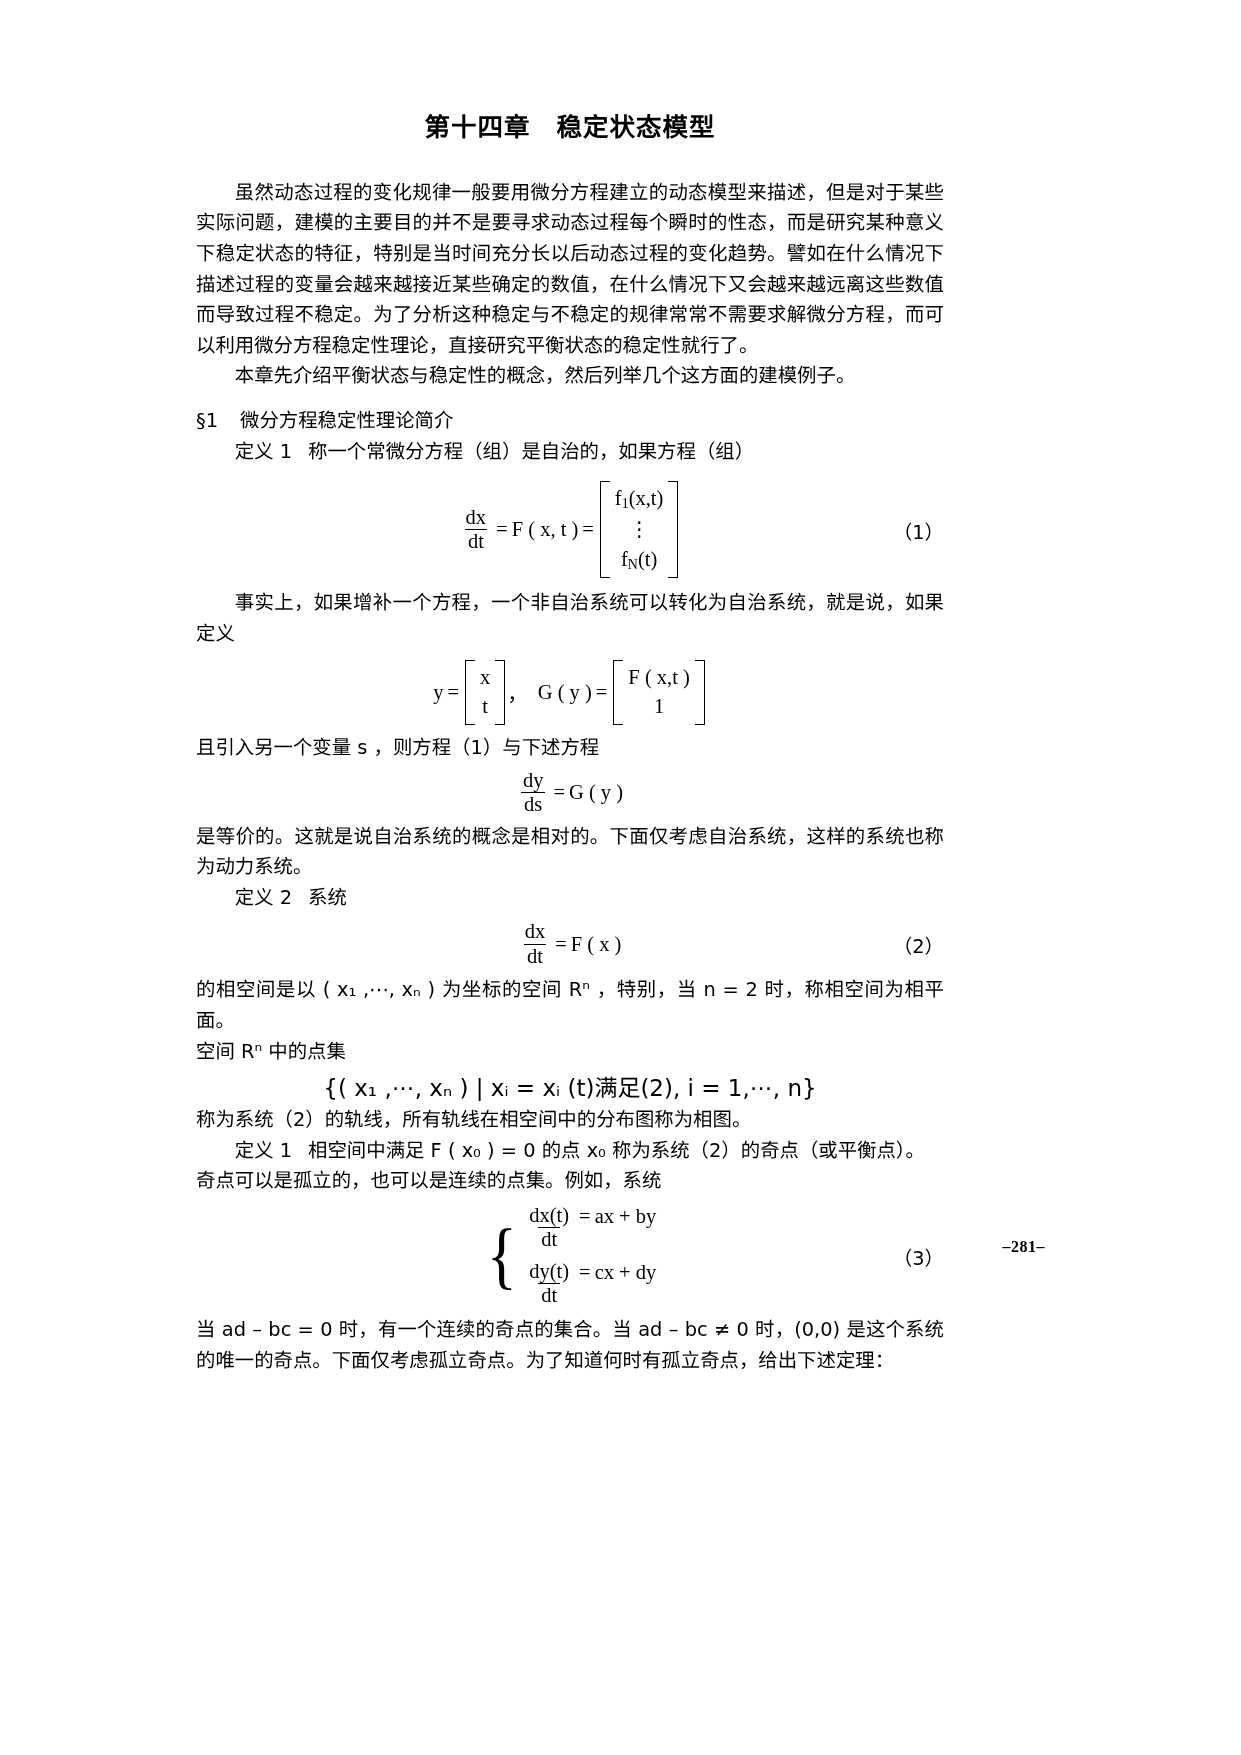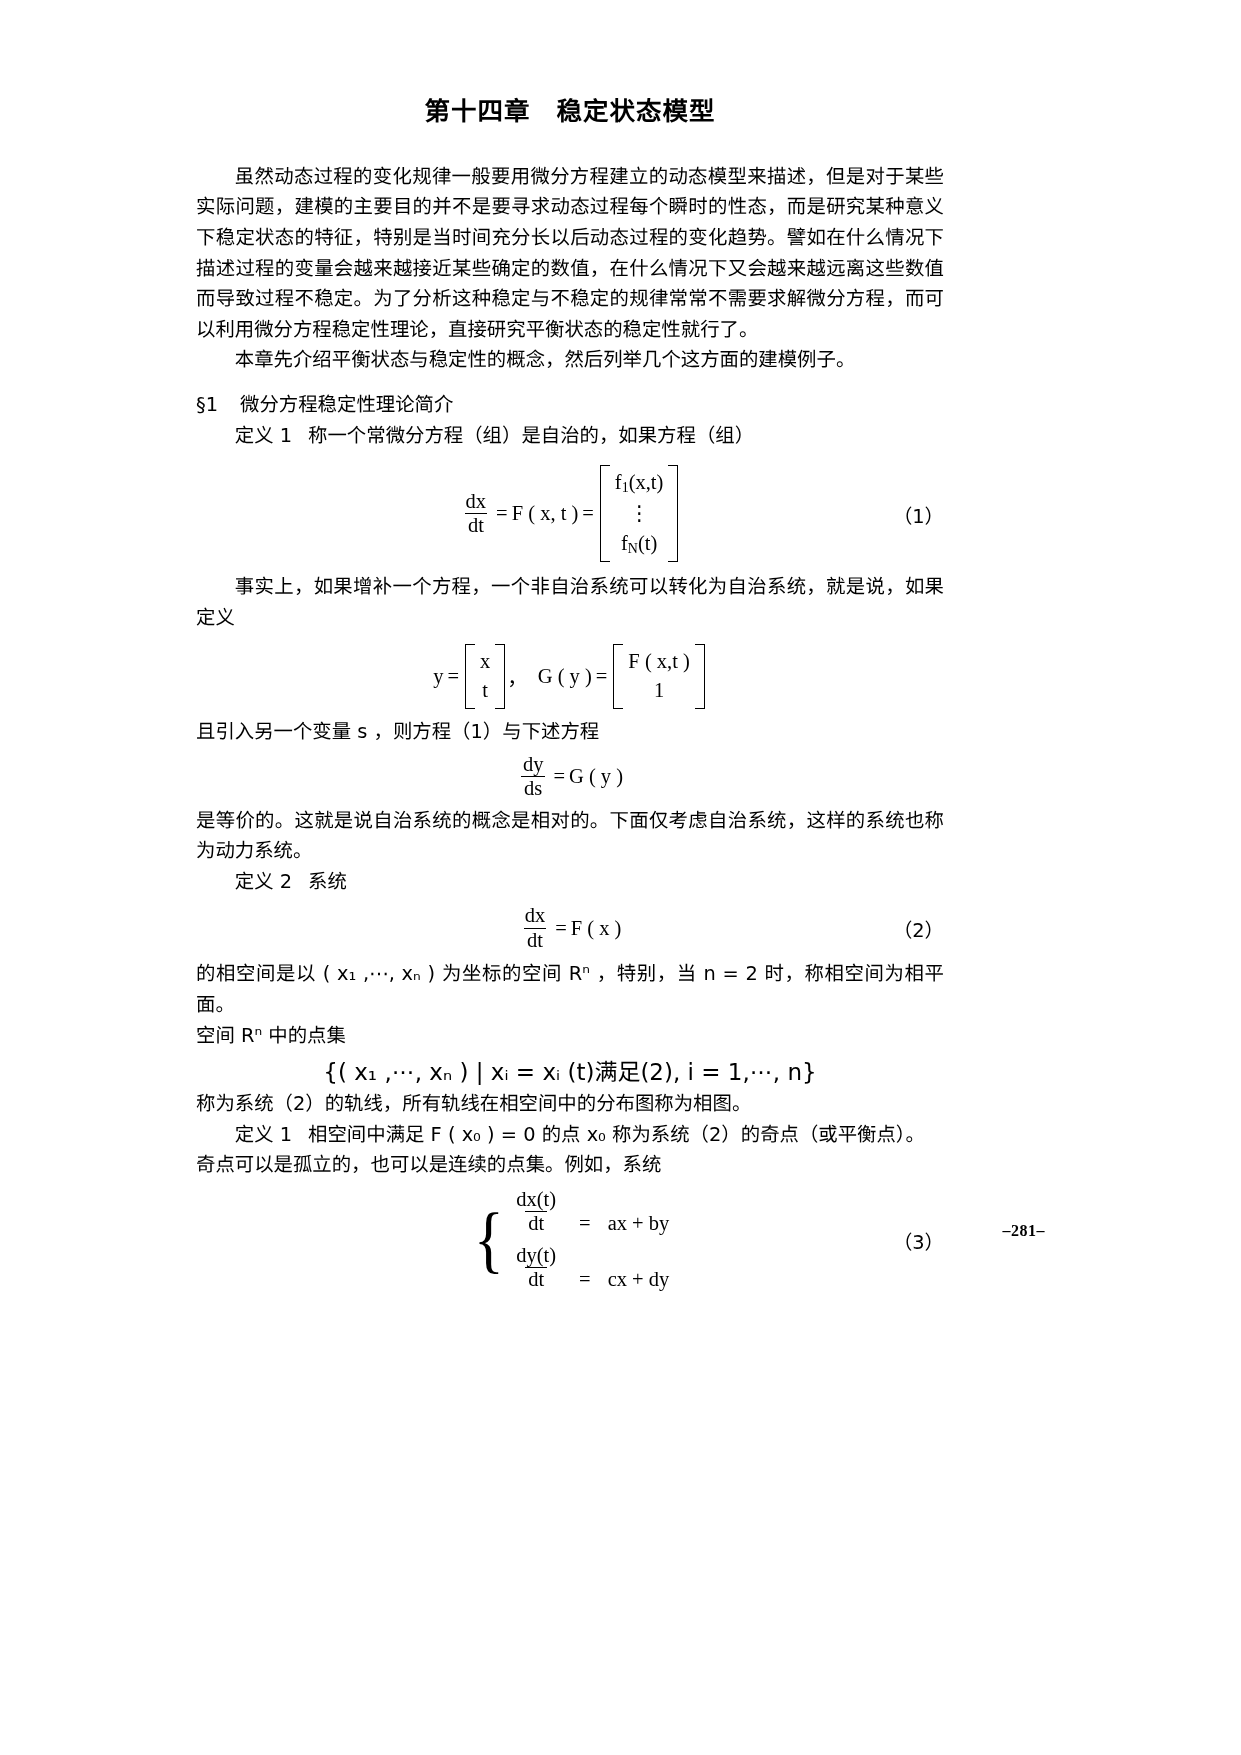--- a/index.html
+++ b/index.html
@@ -5,21 +5,21 @@
 <style>
   html, body {
     margin: 0;
     padding: 0;
     background: #ffffff;
   }
   .page {
     position: relative;
     width: 1241px;
     height: 1390px;
-    margin: 0 auto;
+    margin: 16px auto;
     background: #ffffff;
     font-family: "Liberation Serif", "DejaVu Serif", serif;
     color: #000000;
     overflow: hidden;
   }
   .content {
     position: absolute;
     left: 196px;
     top: 96px;
     width: 748px;
@@ -121,21 +121,21 @@
     font-family: "Liberation Serif", "DejaVu Serif", serif;
     margin-right: 4px;
     transform: scaleX(0.85);
   }
   .sys {
     display: inline-flex;
     flex-direction: column;
     gap: 10px;
     justify-content: center;
   }
-  .sysrow { display: inline-flex; align-items: flex-end; white-space: nowrap; gap: 13px; }
+  .sysrow { display: inline-flex; align-items: flex-start; white-space: nowrap; }
 
   sub { font-size: 0.68em; vertical-align: -0.25em; }
 
   .cjk { font-family: "DejaVu Sans", "Liberation Sans", sans-serif; }
 
   
   .pagenum {
     position: absolute;
     right: 196px;
     top: 1222px;
@@ -271,17 +271,18 @@
               <span class="den">dt</span>
             </span>
             <span class="op">=</span>
             <span>cx + dy</span>
           </span>
         </span>
       </span>
       <span class="eqnum cjk">（3）</span>
     </div>
 
+    <p class="body cjk">当 ad – bc = 0 时，有一个连续的奇点的集合。当 ad – bc ≠ 0 时，(0,0) 是这个系统的唯一的奇点。下面仅考虑孤立奇点。为了知道何时有孤立奇点，给出下述定理：</p>
 
   </div>
 
   <div class="pagenum">–281–</div>
 </div>
 
 </body></html>

